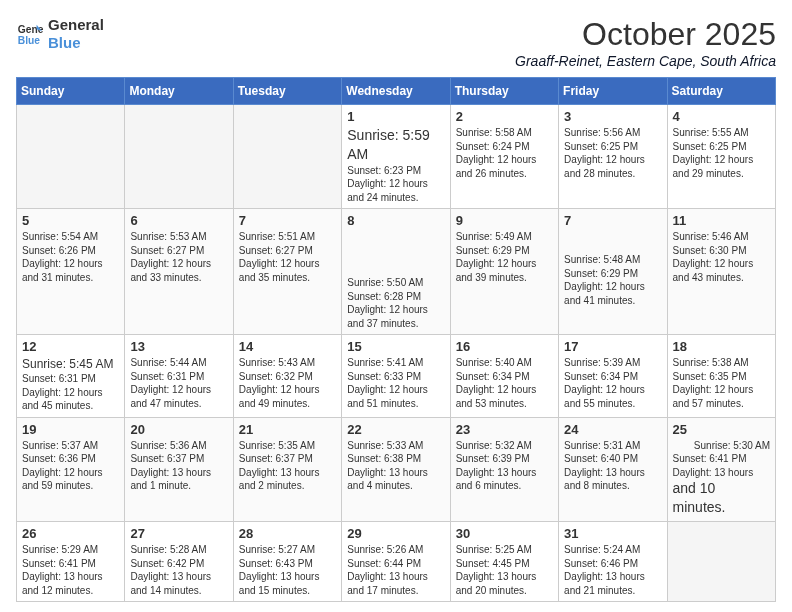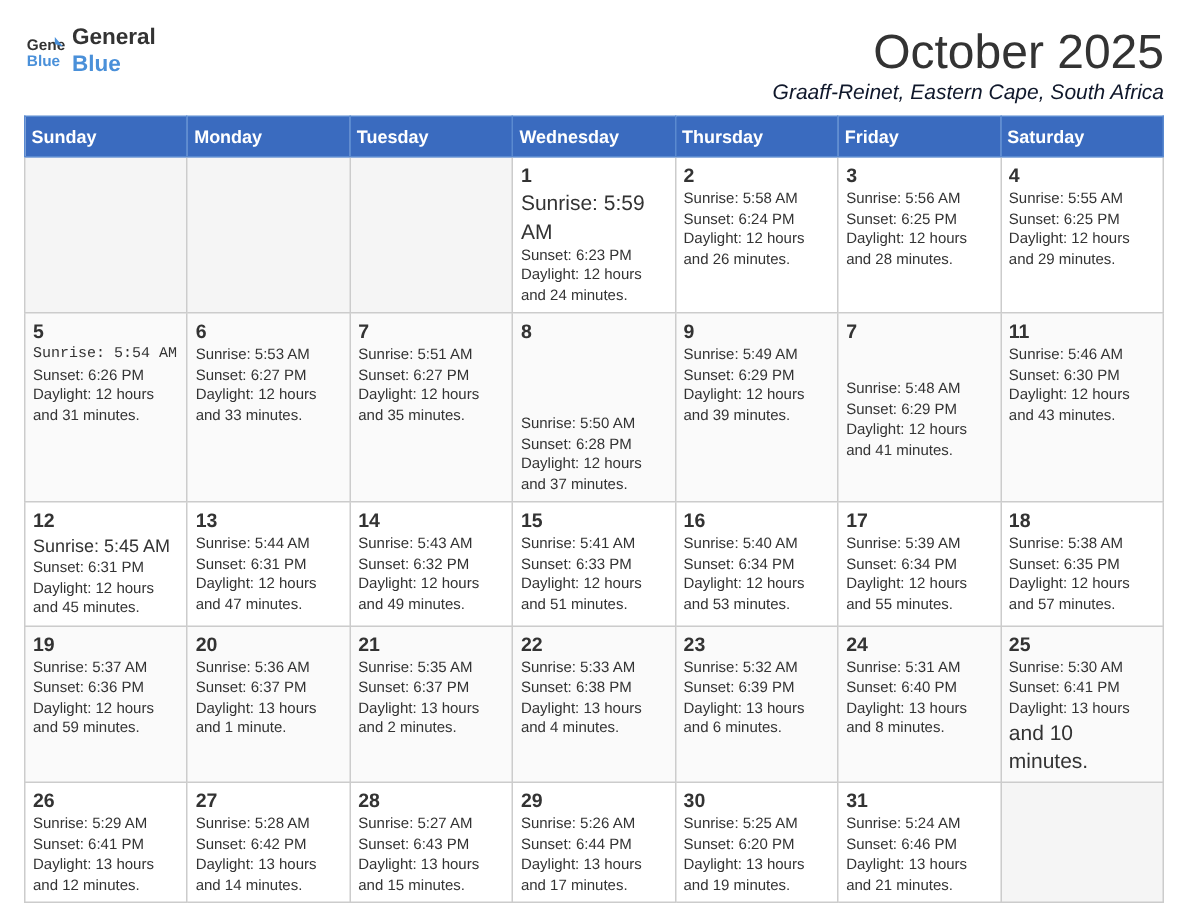--- a/index.html
+++ b/index.html
@@ -137,21 +137,21 @@
           <span class="day-num">4</span>
           <div style="font-size: 10px; line-height: 1.35;">Sunrise: 5:55 AM</div>
           <div style="font-size: 10px; line-height: 1.35;">Sunset: 6:25 PM</div>
           <div style="font-size: 10px; line-height: 1.35;">Daylight: 12 hours</div>
           <div style="font-size: 10px; line-height: 1.35;">and 29 minutes.</div>
         </td>
       </tr>
       <tr>
         <td>
           <span class="day-num">5</span>
-          <div style="font-size: 10px; line-height: 1.35; font-family: Liberation Mono, monospace;">Sunrise: 5:54 AM</div>
+          <div style="font-size: 10px; line-height: 1.35;">Sunrise: 5:54 AM</div>
           <div style="font-size: 10px; line-height: 1.35;">Sunset: 6:26 PM</div>
           <div style="font-size: 10px; line-height: 1.35;">Daylight: 12 hours</div>
           <div style="font-size: 10px; line-height: 1.35;">and 31 minutes.</div>
         </td>
         <td>
           <span class="day-num">6</span>
           <div style="font-size: 10px; line-height: 1.35;">Sunrise: 5:53 AM</div>
           <div style="font-size: 10px; line-height: 1.35;">Sunset: 6:27 PM</div>
           <div style="font-size: 10px; line-height: 1.35;">Daylight: 12 hours</div>
           <div style="font-size: 10px; line-height: 1.35;">and 33 minutes.</div>
@@ -281,21 +281,21 @@
         </td>
         <td>
           <span class="day-num">24</span>
           <div style="font-size: 10px; line-height: 1.35;">Sunrise: 5:31 AM</div>
           <div style="font-size: 10px; line-height: 1.35;">Sunset: 6:40 PM</div>
           <div style="font-size: 10px; line-height: 1.35;">Daylight: 13 hours</div>
           <div style="font-size: 10px; line-height: 1.35;">and 8 minutes.</div>
         </td>
         <td>
           <span class="day-num">25</span>
-          <div style="font-size: 10px; line-height: 1.35;">Sunrise: 5:30 AM</div>
+          <div style="font-size: 10px; line-height: 1.35; text-align: right;">Sunrise: 5:30 AM</div>
           <div style="font-size: 10px; line-height: 1.35;">Sunset: 6:41 PM</div>
           <div style="font-size: 10px; line-height: 1.35;">Daylight: 13 hours</div>
           <div style="font-size: 14px; line-height: 1.35;">and 10 minutes.</div>
         </td>
       </tr>
       <tr>
         <td>
           <span class="day-num">26</span>
           <div style="font-size: 10px; line-height: 1.35;">Sunrise: 5:29 AM</div>
           <div style="font-size: 10px; line-height: 1.35;">Sunset: 6:41 PM</div>
@@ -319,23 +319,23 @@
         <td>
           <span class="day-num">29</span>
           <div style="font-size: 10px; line-height: 1.35;">Sunrise: 5:26 AM</div>
           <div style="font-size: 10px; line-height: 1.35;">Sunset: 6:44 PM</div>
           <div style="font-size: 10px; line-height: 1.35;">Daylight: 13 hours</div>
           <div style="font-size: 10px; line-height: 1.35;">and 17 minutes.</div>
         </td>
         <td>
           <span class="day-num">30</span>
           <div style="font-size: 10px; line-height: 1.35;">Sunrise: 5:25 AM</div>
-          <div style="font-size: 10px; line-height: 1.35;">Sunset: 6:20 PM</div>
-          <div style="font-size: 10px; line-height: 1.35;">Daylight: 13 hours</div>
-          <div style="font-size: 10px; line-height: 1.35;">and 19 minutes.</div>
+          <div style="font-size: 10px; line-height: 1.35;">Sunset: 4:45 PM</div>
+          <div style="font-size: 10px; line-height: 1.35;">Daylight: 13 hours</div>
+          <div style="font-size: 10px; line-height: 1.35;">and 20 minutes.</div>
         </td>
         <td>
           <span class="day-num">31</span>
           <div style="font-size: 10px; line-height: 1.35;">Sunrise: 5:24 AM</div>
           <div style="font-size: 10px; line-height: 1.35;">Sunset: 6:46 PM</div>
           <div style="font-size: 10px; line-height: 1.35;">Daylight: 13 hours</div>
           <div style="font-size: 10px; line-height: 1.35;">and 21 minutes.</div>
         </td>
         <td class="empty"></td>
       </tr>

